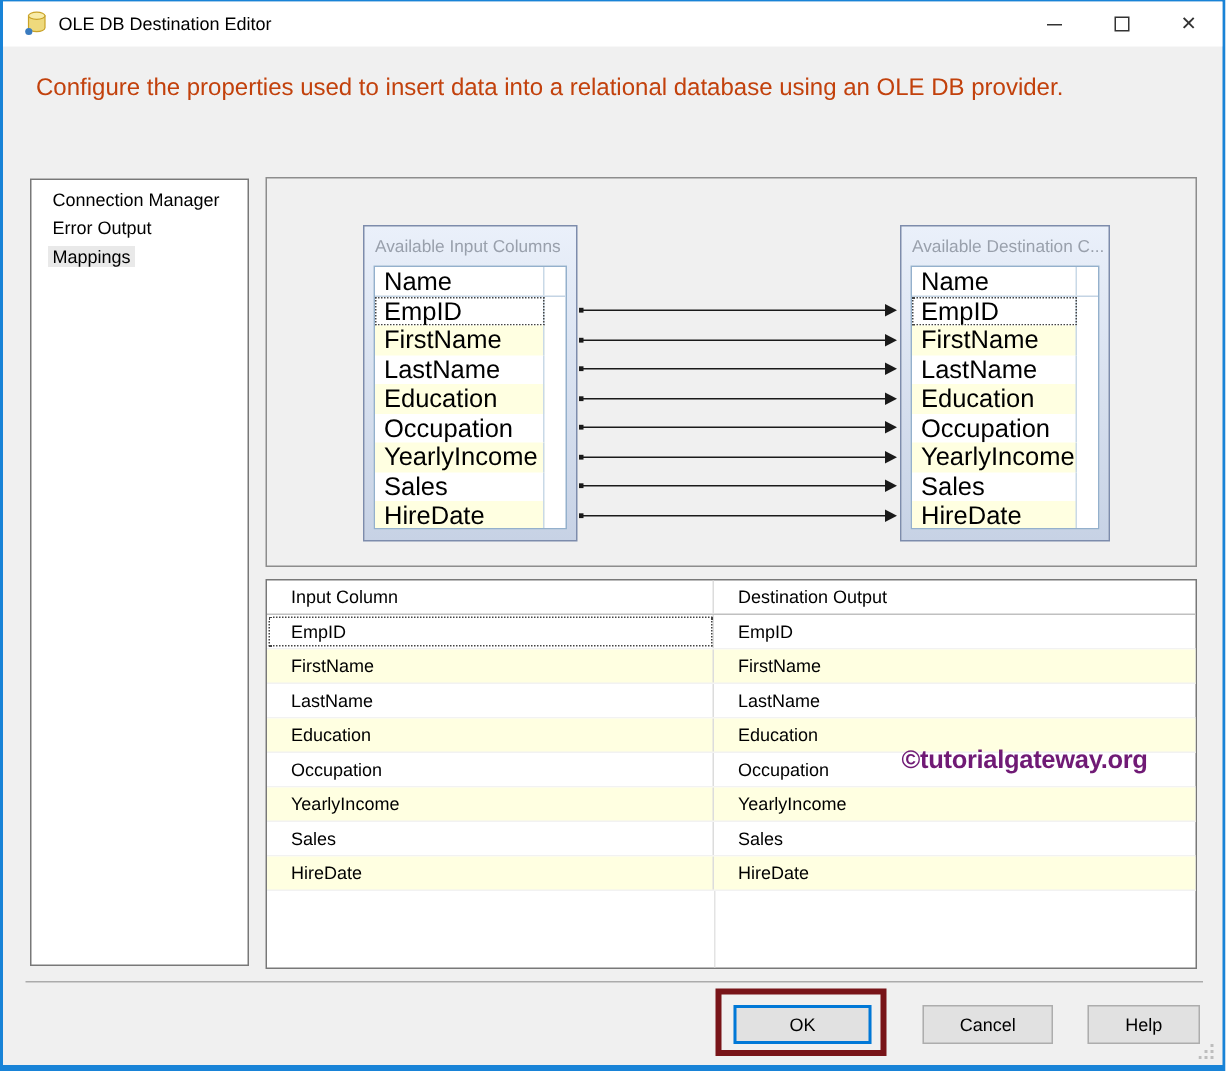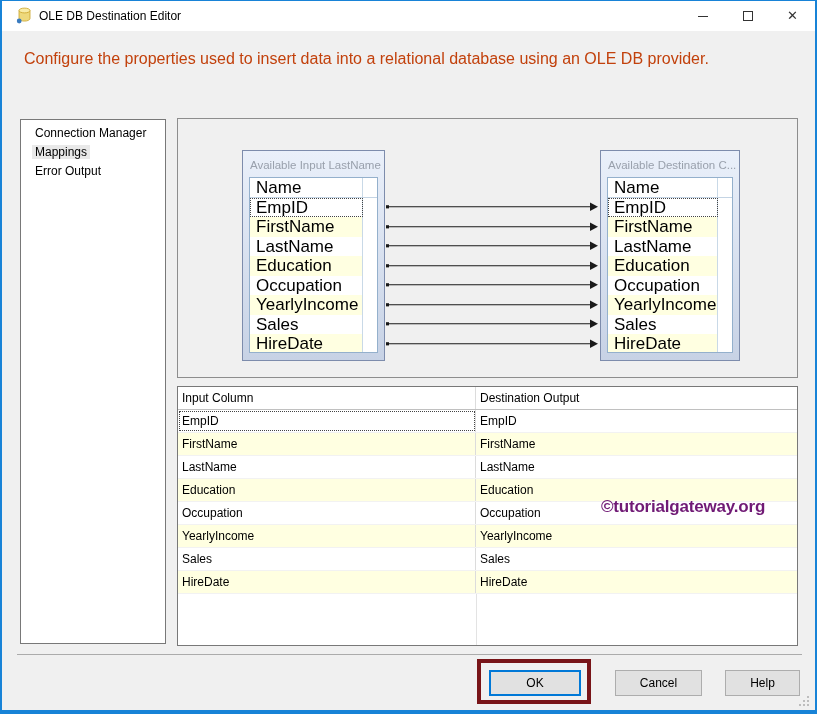--- a/index.html
+++ b/index.html
@@ -39,21 +39,21 @@
   .crow .cell { position:absolute; left:0; top:0; bottom:0; width:calc(100% - 14px); padding-left:6px; border-right:1px solid #C9D9E7; white-space:nowrap; overflow:hidden; }
   .crow.head { border-bottom:1px solid #C4D4E4; }
   .crow.head .cell { border-right:1px solid #C9D9E7; }
   .rows-wrap .crow:nth-child(even) .cell { background:#FFFFE1; }
   .rows-wrap .crow:first-child .cell { outline:1px dotted #444; outline-offset:-1px; background:#fff; }
   .arrows { position:absolute; left:208px; top:78px; width:213px; }
   .arrow-row { height:19.5px; }
   
   .grid { position:absolute; left:175px; top:385px; width:621px; height:260px; background:#fff; border:1px solid #787878; }
   .grid-head { height:23px; border-bottom:1px solid #C0C0C0; display:flex; }
-  .gcell { height:100%; line-height:23px; font-size:12px; padding-left:4px; white-space:nowrap; overflow:hidden; }
+  .gcell { height:100%; line-height:23px; font-size:12px; padding-left:16px; white-space:nowrap; overflow:hidden; }
   .gcell.left { width:298px; border-right:1px solid #DCDCDC; }
   .gcell.right { flex:1; width:calc(100% - 298px); }
   .grow { display:flex; height:23px; border-bottom:1px solid #F2F2F2; }
   .grid-rows .grow:nth-child(even) { background:#FFFFE1; }
   .grid-rows .grow:first-child .gcell.left { outline:1px dotted #444; outline-offset:-2px; }
   .grid-tail-divider { position:absolute; left:298px; top:207px; bottom:0; width:1px; background:#E3E3E3; }
   
   .watermark { position:absolute; left:599px; top:496px; font-size:17px; font-weight:bold; color:#701a75; letter-spacing:-0.2px; }
   
   .separator { position:absolute; left:15px; top:653px; width:785px; height:1px; background:#ABABAB; }
@@ -86,28 +86,28 @@
       <div class="ctrl">
           <span class="close-glyph">✕</span>
         </div>
     </div>
   </div>
 
   <div class="desc">Configure the properties used to insert data into a relational database using an OLE DB provider.</div>
 
   <div class="sidebar">
     <div class="side-item"><span class="lbl">Connection Manager</span></div>
+    <div class="side-item"><span class="lbl">Error Output</span></div>
     <div class="side-item selected"><span class="lbl">Mappings</span></div>
-    <div class="side-item"><span class="lbl">Error Output</span></div>
   </div>
 
   <div class="panel">
 
     <div class="colbox input">
-      <div class="colbox-title">Available Input LastName</div>
+      <div class="colbox-title">Available Input Columns</div>
       <div class="coltable">
         <div class="crow head">
             <div class="cell">Name</div>
           </div>
         <div class="rows-wrap">
 
         <div class="crow">
               <div class="cell">EmpID</div>
             </div>
             <div class="crow">

